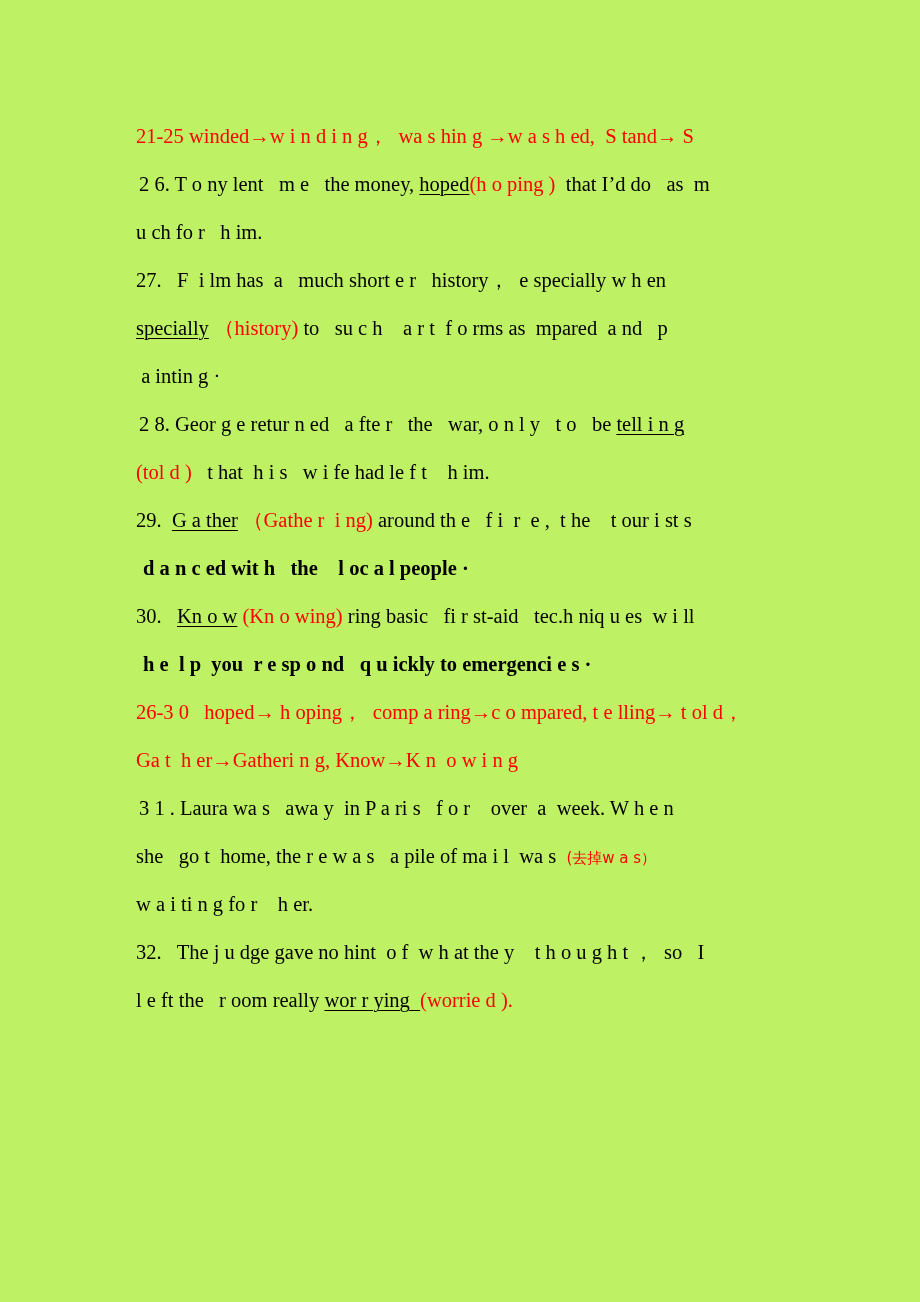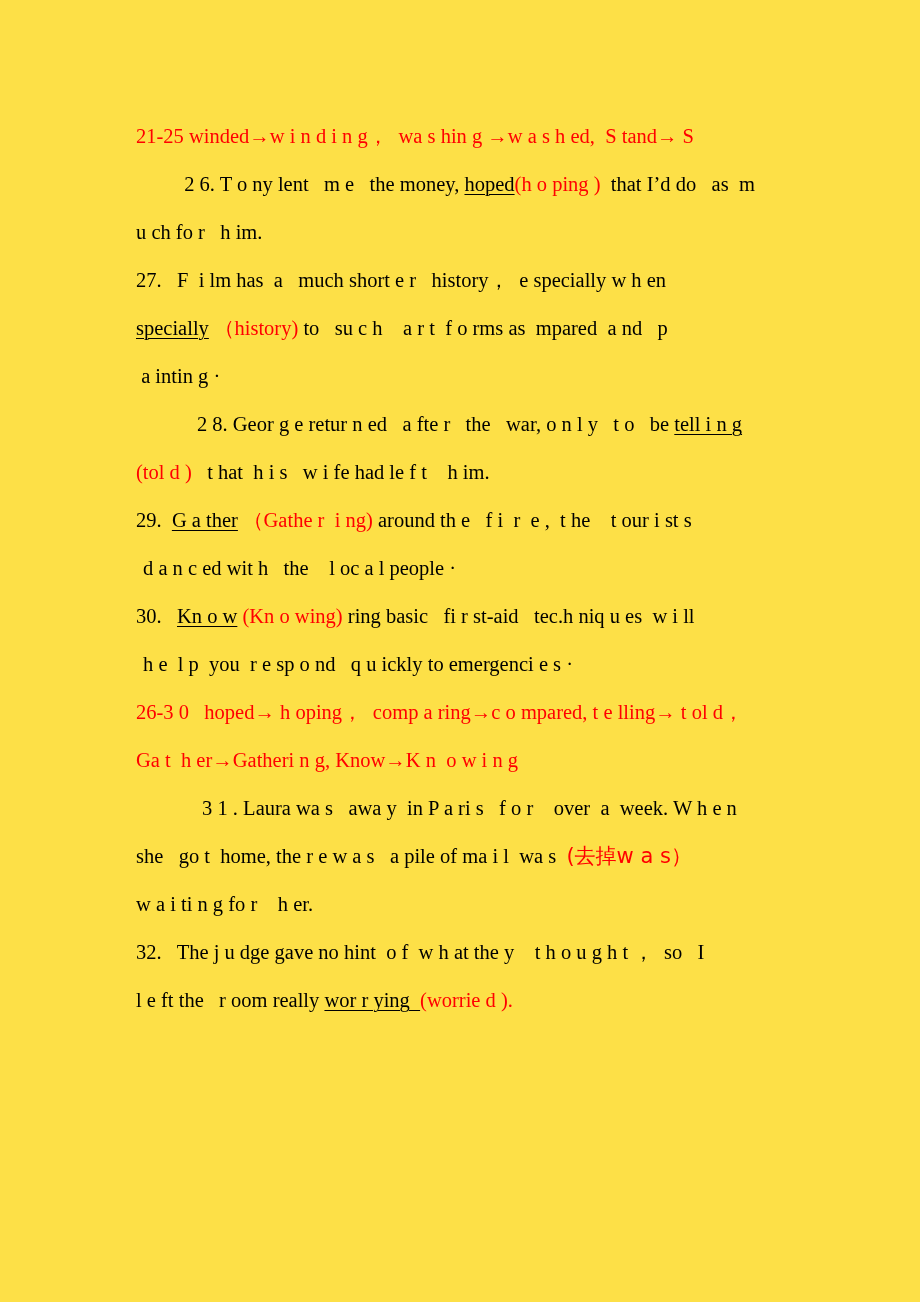--- a/index.html
+++ b/index.html
@@ -15,21 +15,21 @@
     font-family: "Liberation Serif", "DejaVu Serif", serif;
     color: #000000;
     overflow: hidden;
   }
 
   #page {
     position: absolute;
     left: 0; top: 0;
     width: 920px;
     height: 1302px;
-    background: #fde047;
+    background: #bef264;
   }
 
   .doc-body {
     position: absolute;
     left: 136px;
     top: 112px;
     width: 664px;
   }
 
   
@@ -58,26 +58,26 @@
     text-underline-offset: 3px;
     text-decoration-thickness: 1px;
   }
 
   
   .line.all-red {
     color: #ff0000;
   }
 
   
-  .ind-1 { padding-left: 7px; }
-  .ind-2 { padding-left: 3px; text-align: center; }
+  .ind-1 { padding-left: 7px; font-weight: bold; }
+  .ind-2 { padding-left: 3px; }
 
   .cjk {
     font-family: "DejaVu Sans", "Liberation Sans", sans-serif;
-    font-size: 21px;
+    font-size: 15px;
   }
 </style>
 </head>
 <body>
 
 <div id="page">
   <div class="doc-body">
 
     <div class="block">
       <div class="line all-red">21-25 winded→w i n d i n g，  wa s hin g →w a s h ed,  S tand→ S</div>

